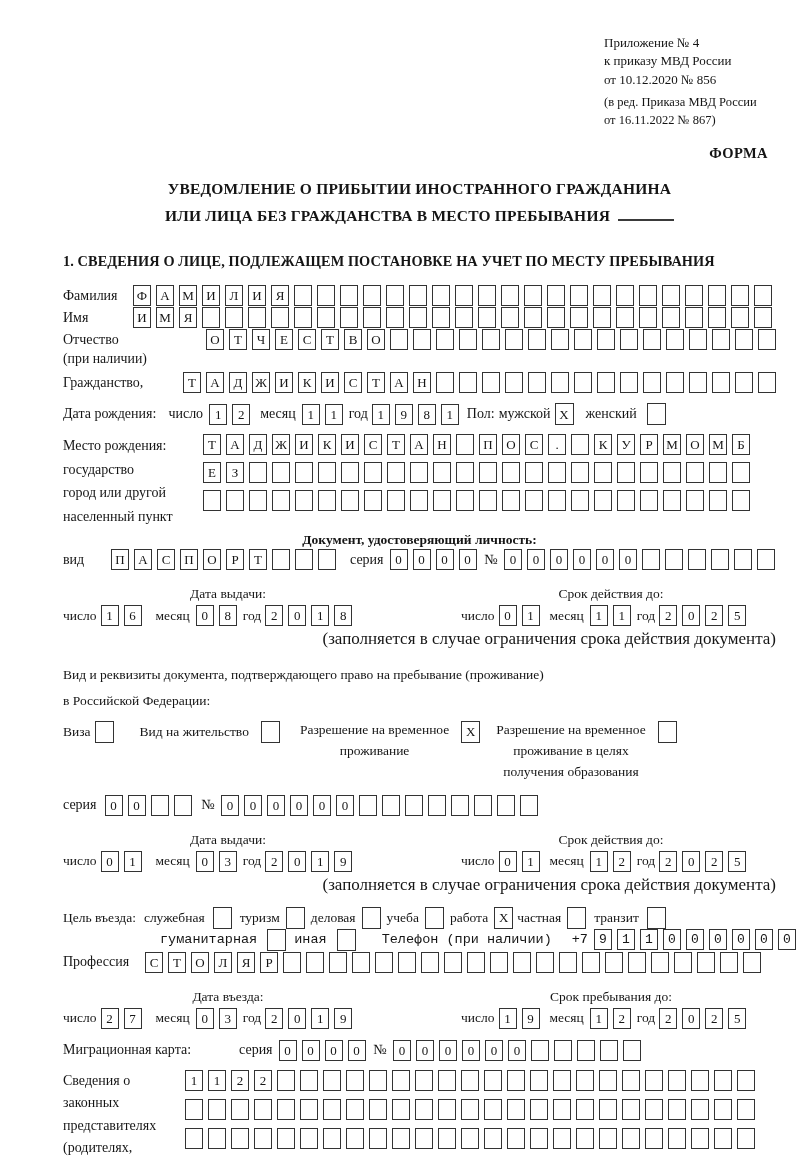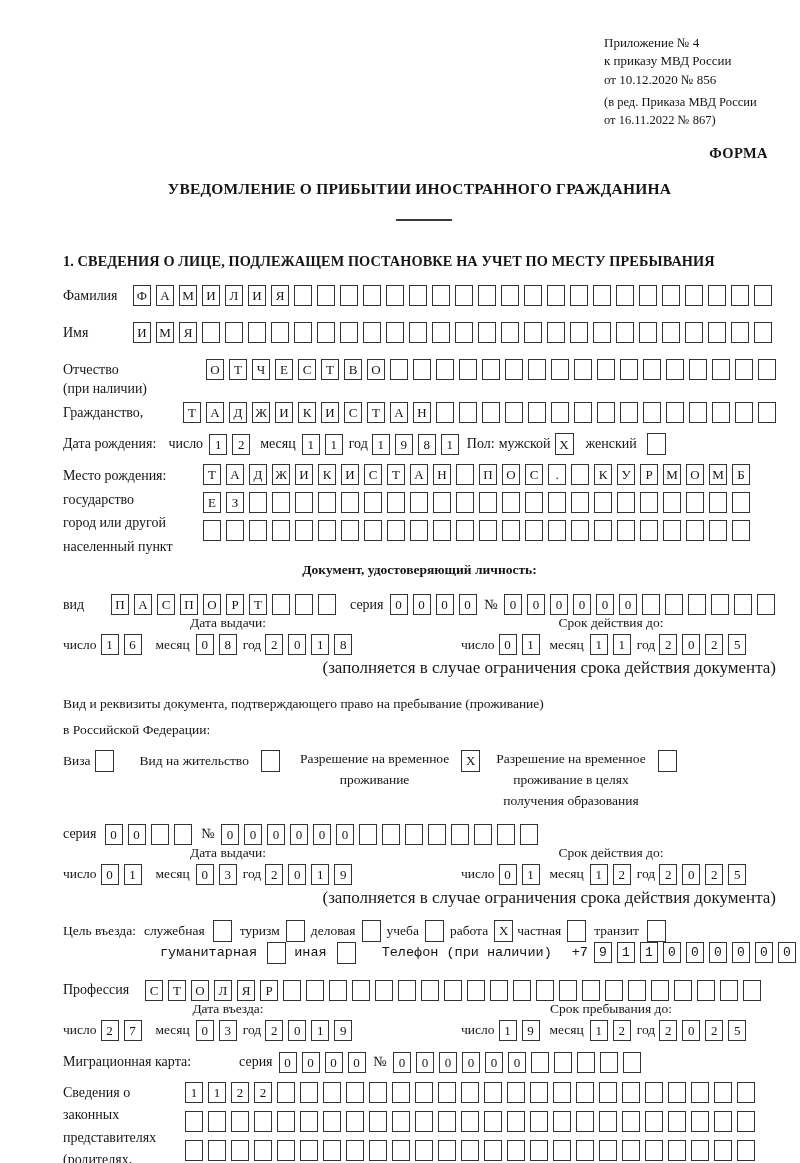--- a/index.html
+++ b/index.html
@@ -12,21 +12,21 @@
 
   
   .appendix{width:172px;margin-left:auto;font-size:13px;line-height:1.42;}
   .revision{width:172px;margin-left:auto;font-size:12.5px;line-height:1.38;margin-top:5px;}
   .form-label{text-align:right;font-weight:bold;font-size:14.5px;margin-top:16px;padding-right:8px;letter-spacing:.4px;}
 
   .title{text-align:center;font-weight:bold;font-size:15.5px;margin-top:14px;line-height:1.72;letter-spacing:.2px;}
   .underline{display:inline-block;width:56px;border-bottom:2.2px solid #3a3a3a;height:.85em;margin-left:8px;}
   .sec-heading{font-weight:bold;font-size:14.3px;margin-top:24px;letter-spacing:.1px;}
 
-  .row{display:flex;align-items:center;margin-top:16px;font-size:14px;}
+  .row{display:flex;align-items:center;margin-top:1px;font-size:14px;}
   .lbl{flex:none;white-space:nowrap;}
   .w70{width:70px;}
   .w143{width:143px;}
   .w120{width:120px;}
   .w82{width:82px;}
   .sub-note{font-size:13.8px;margin-top:1px;}
 
   .cells{display:inline-flex;gap:5px;flex:none;}
   .cell{
     box-sizing:border-box;flex:none;width:18px;height:21px;border:1.2px solid #333;
@@ -38,21 +38,21 @@
   .ml4{margin-left:4px;}.ml6{margin-left:6px;}.ml8{margin-left:8px;}.ml10{margin-left:10px;}
   .ml12{margin-left:12px;}.ml14{margin-left:14px;}.ml16{margin-left:16px;}.ml20{margin-left:20px;}
   .ml26{margin-left:26px;}.mr4{margin-right:4px;}.mr6{margin-right:6px;}.mr8{margin-right:8px;}
 
   .birthplace{display:flex;margin-top:9px;align-items:flex-start;}
   .bp-labels{width:140px;flex:none;font-size:14px;line-height:23.5px;}
   .bp-rows .cells{margin-bottom:7px;}
 
   .center-bold{text-align:center;font-weight:bold;font-size:13.5px;margin-top:4px;}
 
-  .twocol{display:flex;margin-top:0;font-size:13.5px;}
+  .twocol{display:flex;margin-top:16px;font-size:13.5px;}
   .col-l{width:398px;flex:none;}
   .col-r{flex:none;}
   .col-head-l{width:330px;text-align:center;}
   .col-head-r{width:300px;text-align:center;}
   .daterow{display:flex;align-items:center;margin-top:3px;}
   .note-r{text-align:right;font-size:17px;margin-top:3px;}
 
   .para{font-size:13.5px;margin-top:13px;line-height:1.95;}
 
   .cbx-row{display:flex;align-items:flex-start;margin-top:5px;font-size:13.5px;}
@@ -78,21 +78,21 @@
     <div>от 10.12.2020 № 856</div>
   </div>
   <div class="revision">
     <div>(в ред. Приказа МВД России</div>
     <div>от 16.11.2022 № 867)</div>
   </div>
   <div class="form-label">ФОРМА</div>
 
   <div class="title">
     <div>УВЕДОМЛЕНИЕ О ПРИБЫТИИ ИНОСТРАННОГО ГРАЖДАНИНА</div>
-    <div><span class="underline"></span></div>
+    <div><span>ИЛИ ЛИЦА БЕЗ ГРАЖДАНСТВА В МЕСТО ПРЕБЫВАНИЯ</span><span class="underline"></span></div>
   </div>
 
   <div class="sec-heading">1. СВЕДЕНИЯ О ЛИЦЕ, ПОДЛЕЖАЩЕМ ПОСТАНОВКЕ НА УЧЕТ ПО МЕСТУ ПРЕБЫВАНИЯ</div>
 
   <div class="row" style="margin-top:15px;">
     <span class="lbl w70">Фамилия</span>
     <span class="cells">
         <span class="cell">Ф</span>
         <span class="cell">А</span>
         <span class="cell">М</span>

